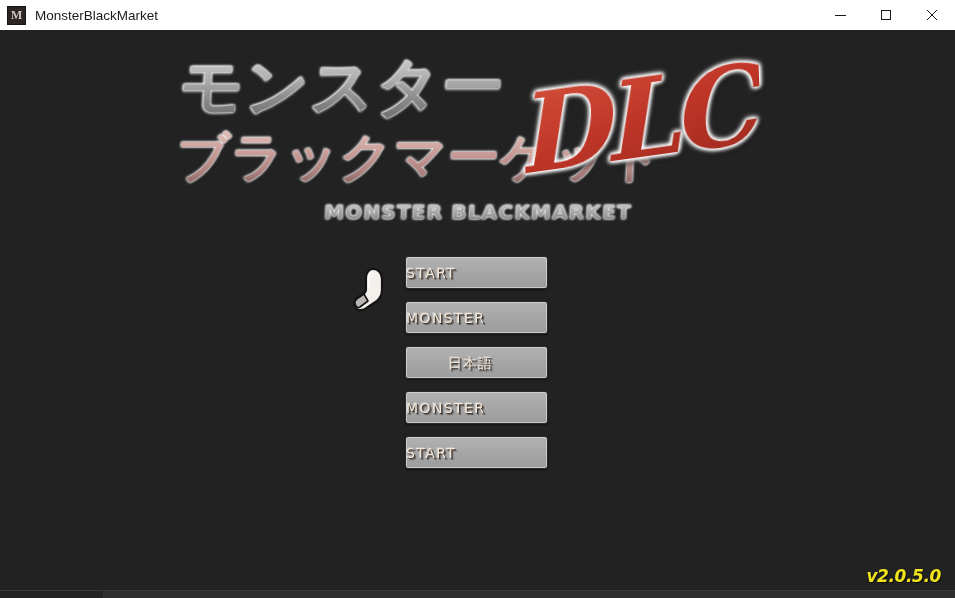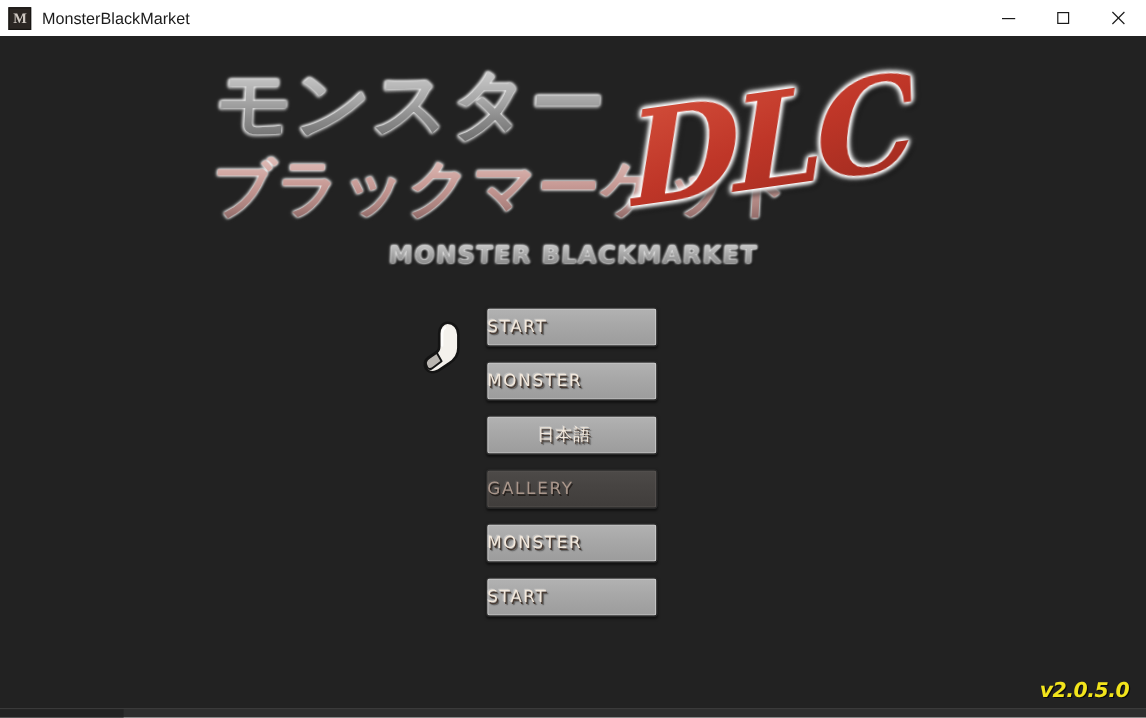--- a/index.html
+++ b/index.html
@@ -359,23 +359,20 @@
 
 
       <button class="menu-btn">
         <span class="label">MONSTER</span>
       </button>
 
       <button class="menu-btn lang">
         <span class="label">日本語</span>
       </button>
 
-      <button class="menu-btn disabled">
-        <span class="label">GALLERY</span>
-      </button>
 
       <button class="menu-btn">
         <span class="label">MONSTER</span>
       </button>
 
       <button class="menu-btn">
         <span class="label">START</span>
       </button>
 
     </div>

